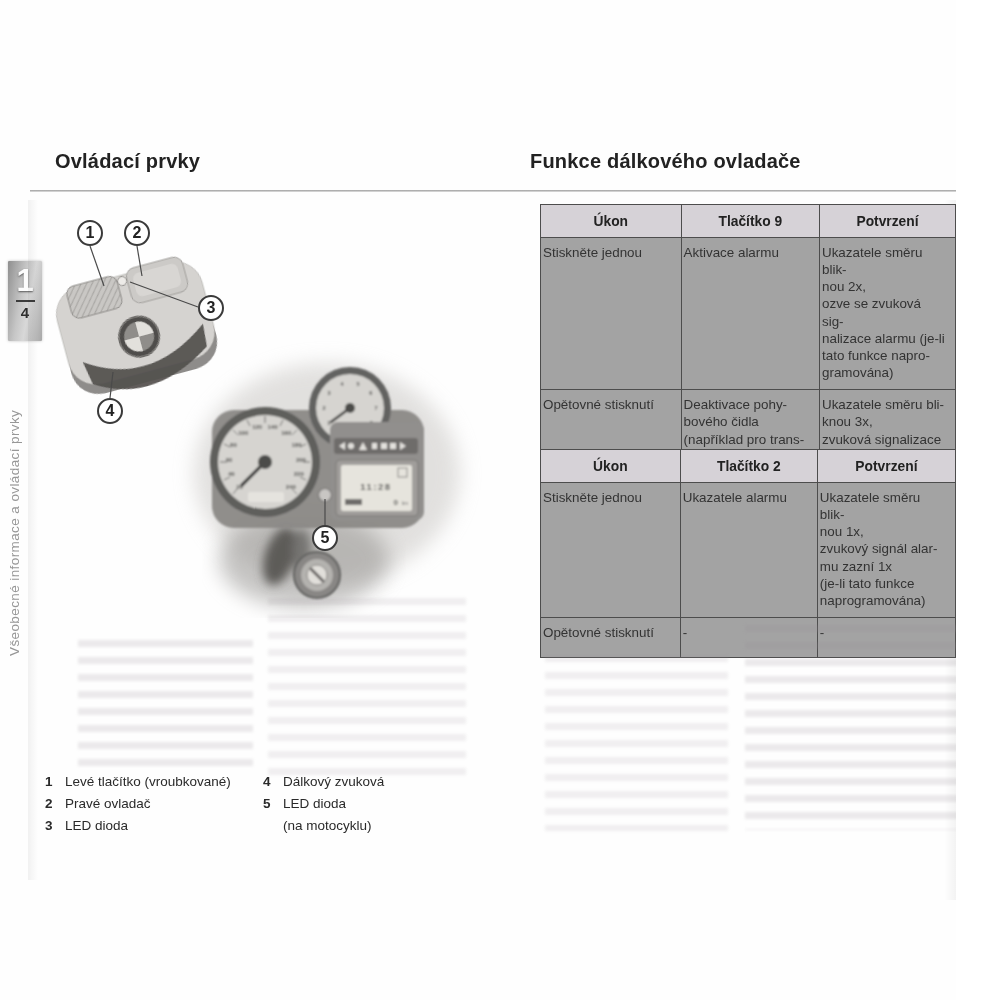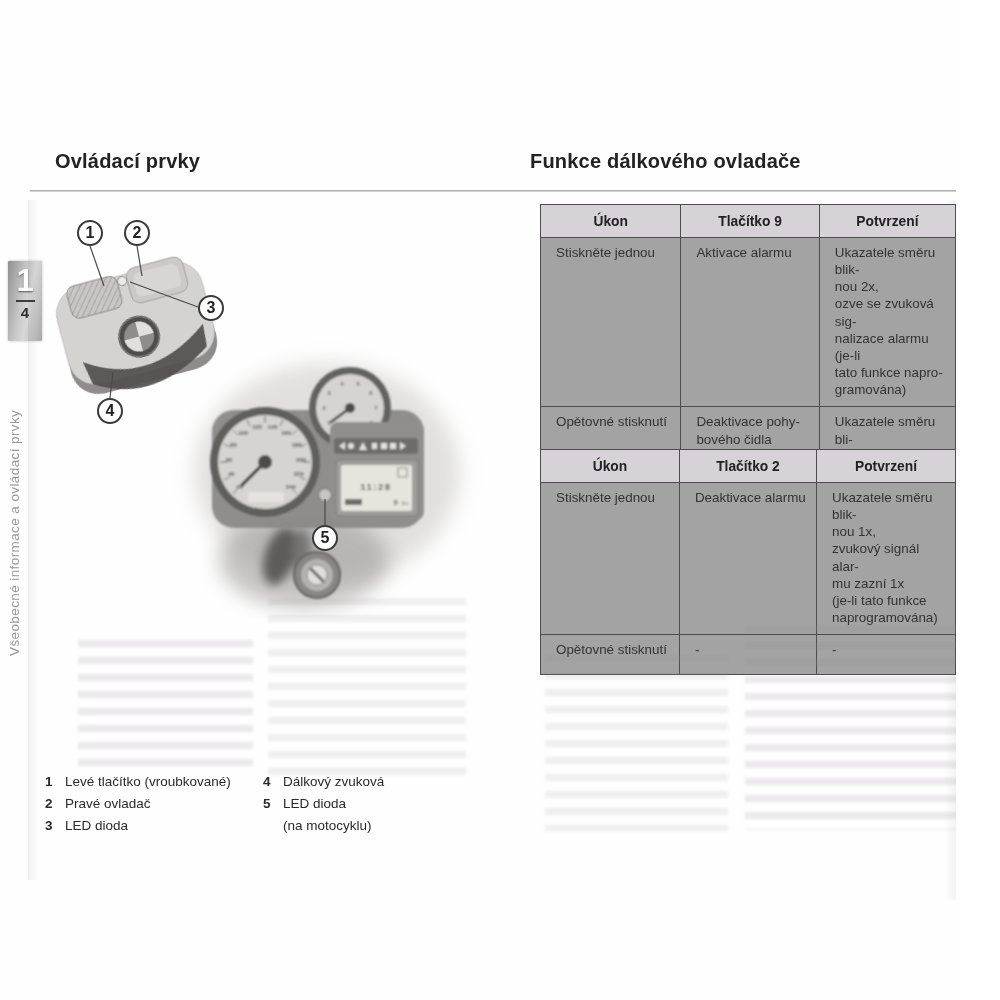--- a/index.html
+++ b/index.html
@@ -35,21 +35,21 @@
   #legend-col2{left:263px;top:771px;}
   .legend-row{display:flex;}
   .lnum{width:20px;font-weight:bold;flex:none;}
   
   table.rtable{position:absolute;left:540px;border-collapse:collapse;table-layout:fixed;
                font-size:13.4px;color:#333;background:#a3a3a3;}
   #table1{top:204px;}
   #table2{top:449px;}
   table.rtable th{background:#d6d2d7;border:1.6px solid #4d4d4d;font-size:13.8px;font-weight:bold;
                   color:#222;padding:7px 4px;text-align:center;}
-  table.rtable td{border:1.6px solid #4d4d4d;padding:6px 9px 8px 15px;vertical-align:top;
+  table.rtable td{border:1.6px solid #4d4d4d;padding:6px 9px 8px 2px;vertical-align:top;
                   white-space:pre-line;line-height:1.28;text-align:left;}
   
   .ghost{position:absolute;filter:blur(1.6px);opacity:.55;
          background:repeating-linear-gradient(to bottom,rgba(148,140,148,.33) 0 7px,transparent 7px 17px);}
   .ghost.g2{opacity:.4;}
   .edge-shade-left{position:absolute;left:28px;top:200px;width:10px;height:680px;
                    background:linear-gradient(to right,rgba(0,0,0,.05),rgba(0,0,0,0));}
   .edge-shade-right{position:absolute;left:944px;top:200px;width:14px;height:700px;
                     background:linear-gradient(to left,rgba(0,0,0,.05),rgba(0,0,0,0));}
   .pink-streak{position:absolute;left:971px;top:205px;width:4px;height:125px;background:#e4ae9e;
@@ -312,21 +312,21 @@
     <thead>
       <tr style="height:33px;">
         <th>Úkon</th>
         <th>Tlačítko 2</th>
         <th>Potvrzení</th>
       </tr>
     </thead>
     <tbody>
       <tr style="height:108px;">
         <td>Stiskněte jednou</td>
-        <td>Deaktivace alarmu</td>
+        <td>Ukazatele alarmu</td>
         <td>Ukazatele směru blik-
 nou 1x,
 zvukový signál alar-
 mu zazní 1x
 (je-li tato funkce
 naprogramována)</td>
       </tr>
       <tr style="height:40px;">
         <td>Opětovné stisknutí</td>
         <td>-</td>

